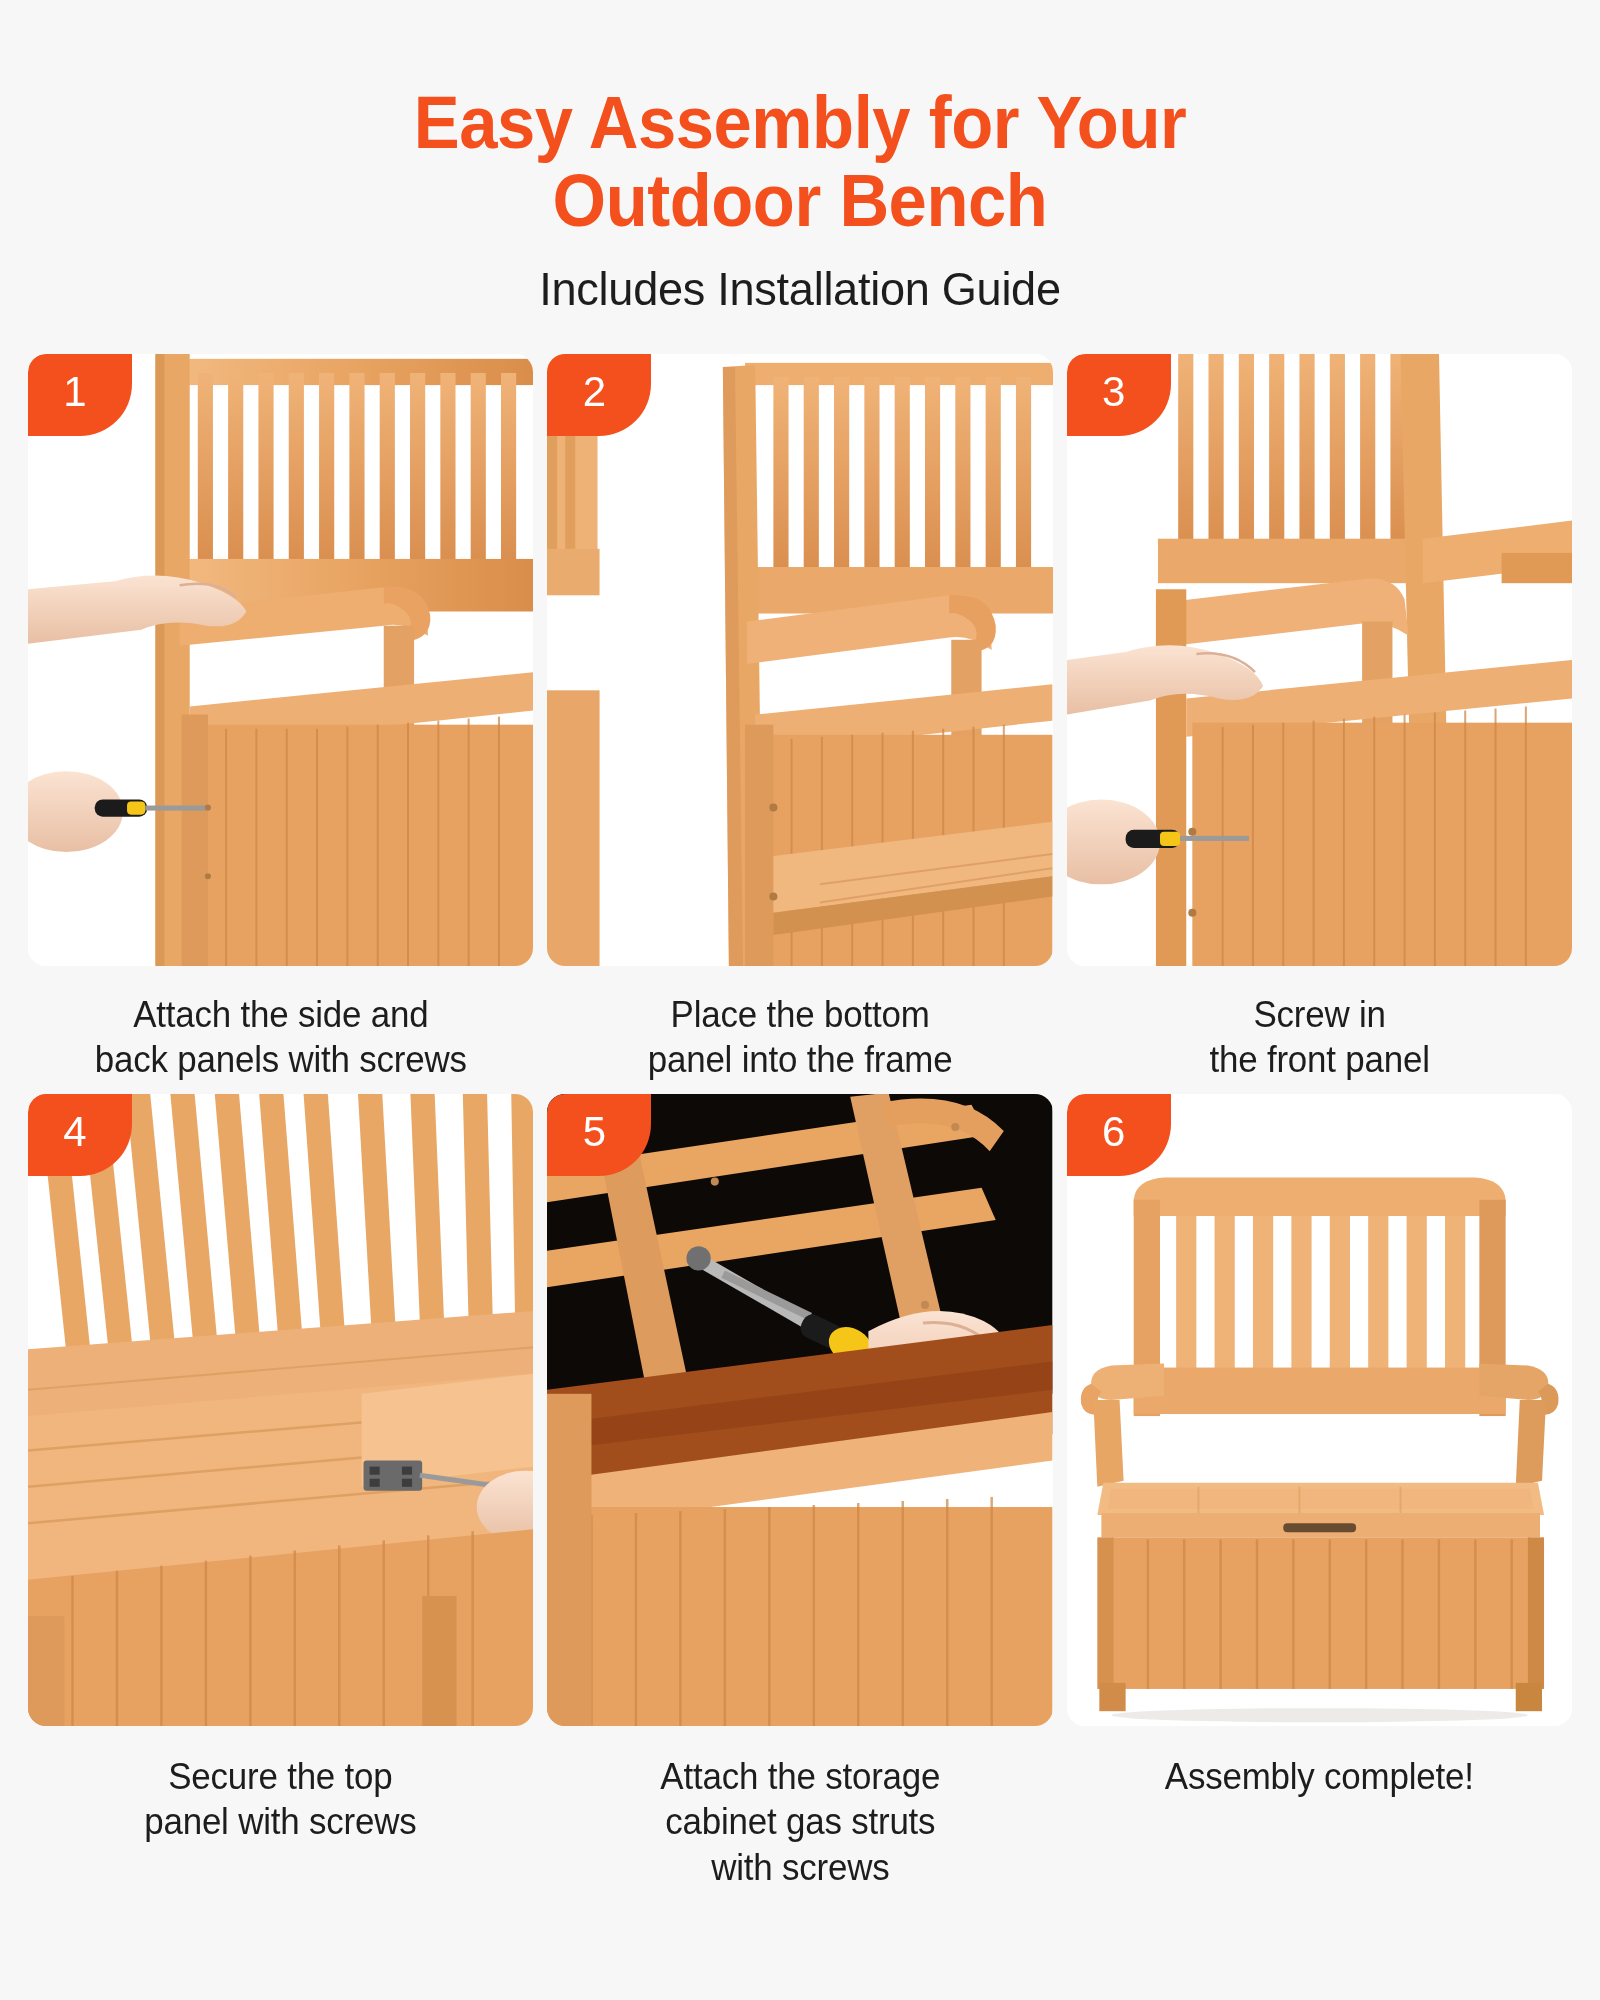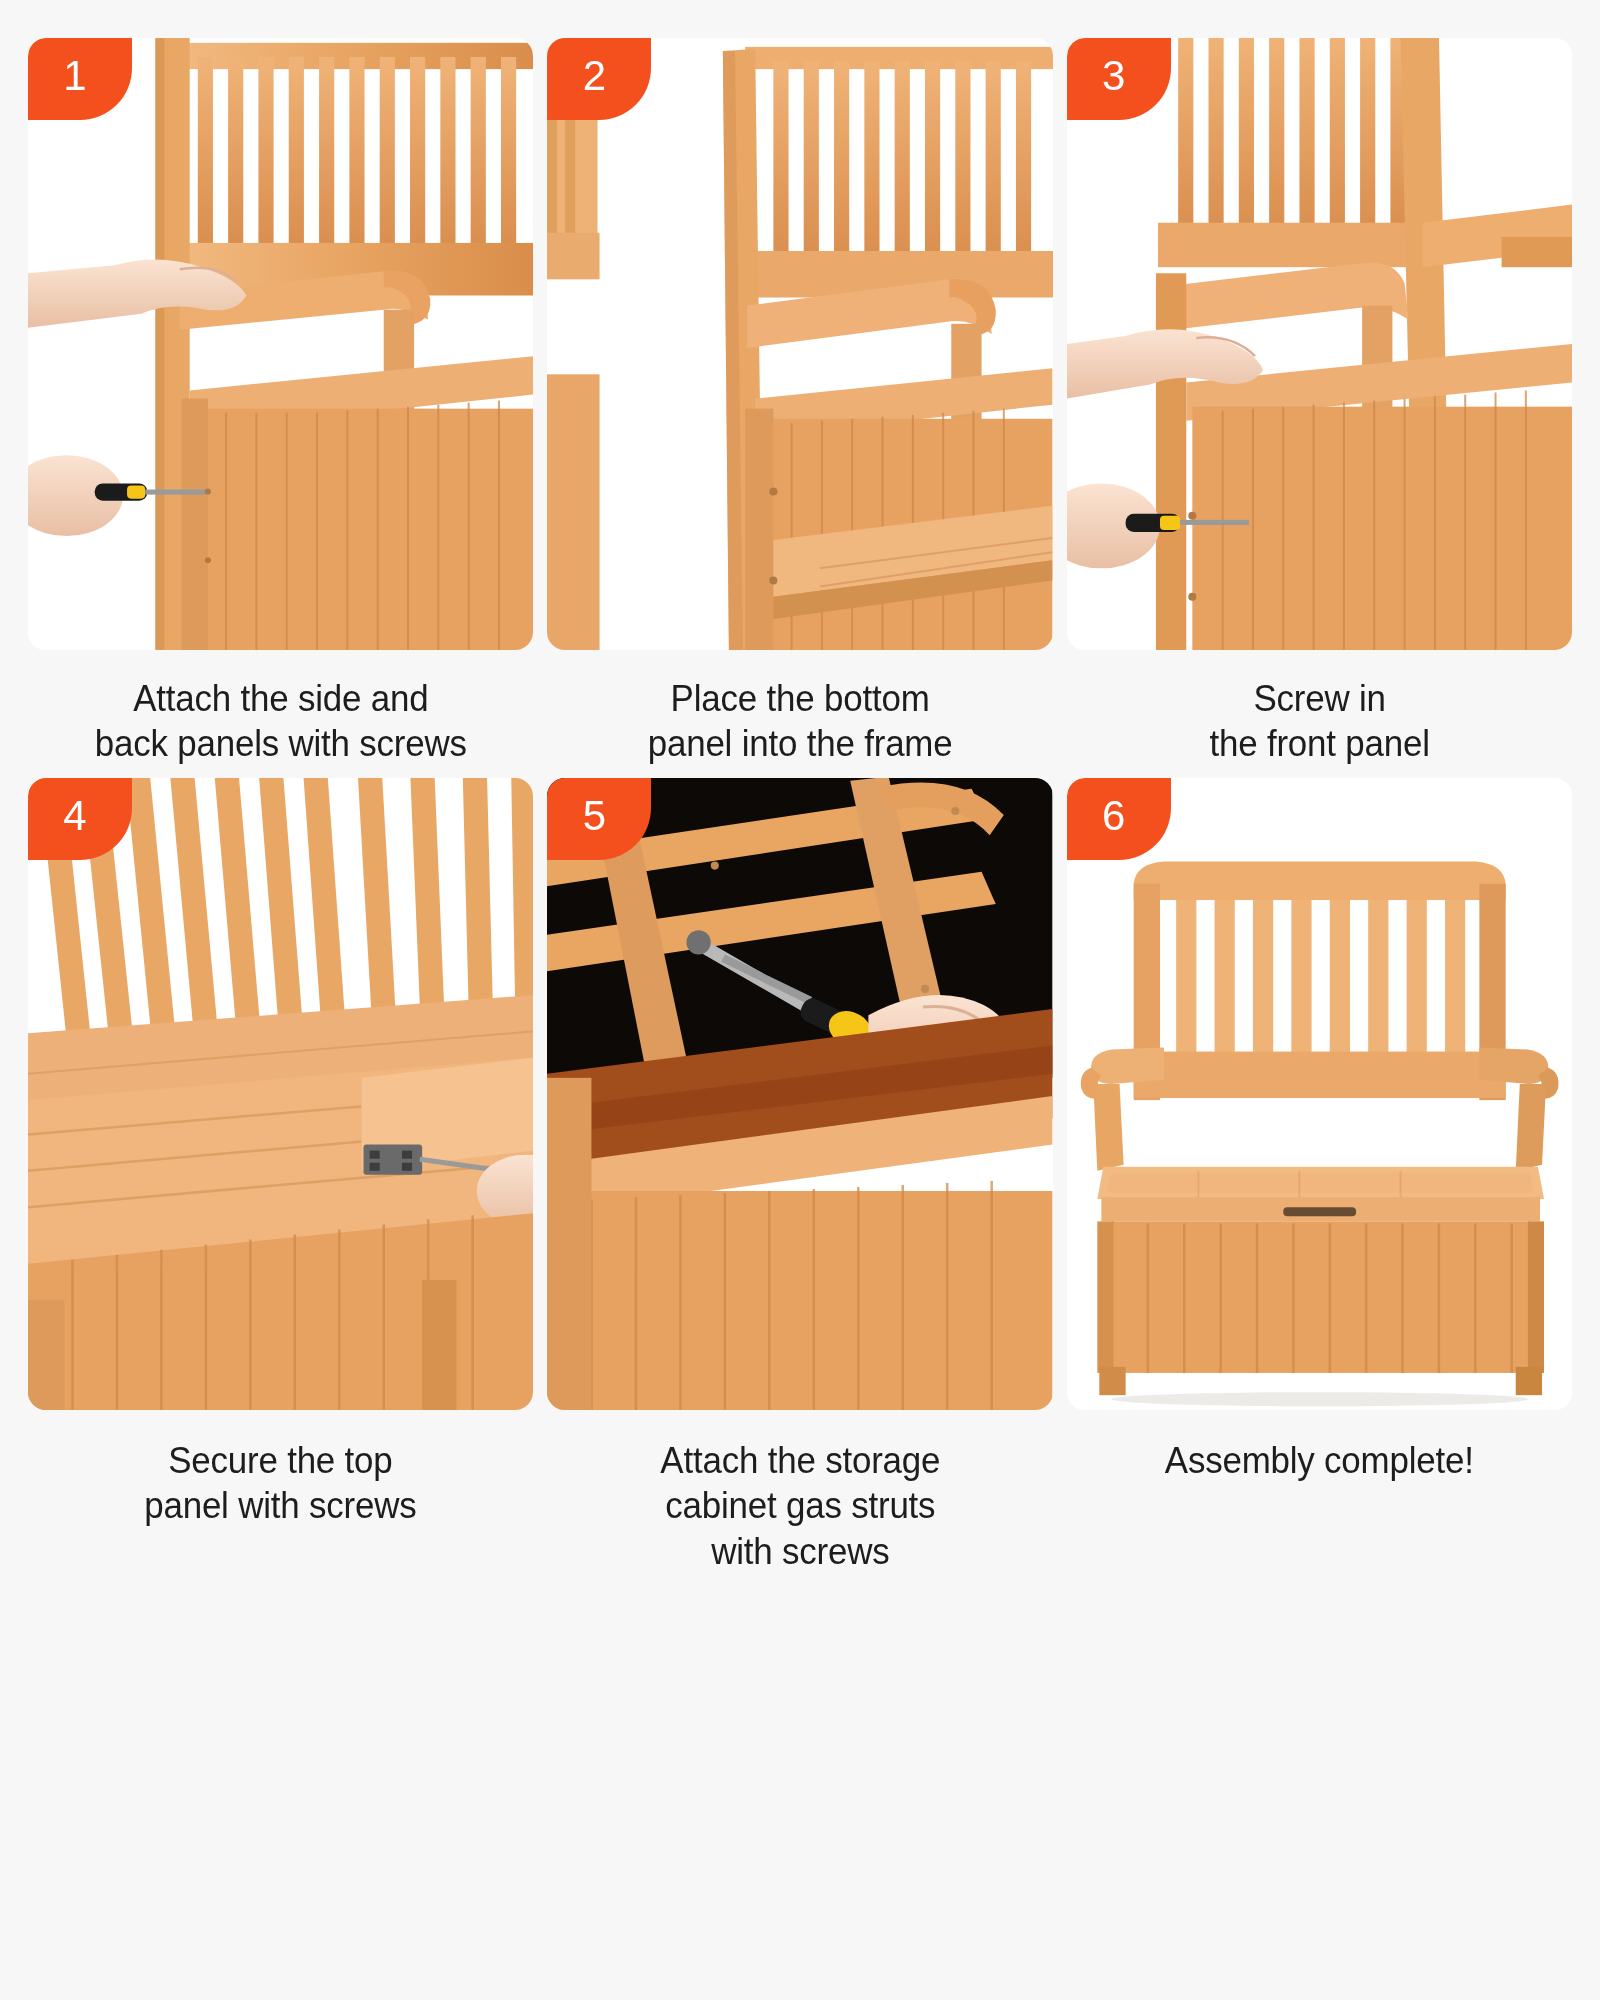--- a/index.html
+++ b/index.html
@@ -82,20 +82,27 @@
     transform: scaleX(0.97);
     min-height: 96px;
   }
   .row2 .caption { margin-top: 28px; }
 </style>
 </head>
 <body>
 
 <div class="page">
 
+  <div class="header">
+    <h1 class="title">
+      <span class="title-line">Easy Assembly for Your</span>
+      <span class="title-line">Outdoor Bench</span>
+    </h1>
+    <div class="subtitle">Includes Installation Guide</div>
+  </div>
 
   <div class="grid">
 
     <div class="step">
       <div class="card">
         <div class="photo">
           <svg viewBox="0 0 500 612" preserveAspectRatio="xMidYMid slice">
             <defs>
               <linearGradient id="wA" x1="0" y1="0" x2="1" y2="0">
                 <stop offset="0" stop-color="#f3bc84"></stop>

